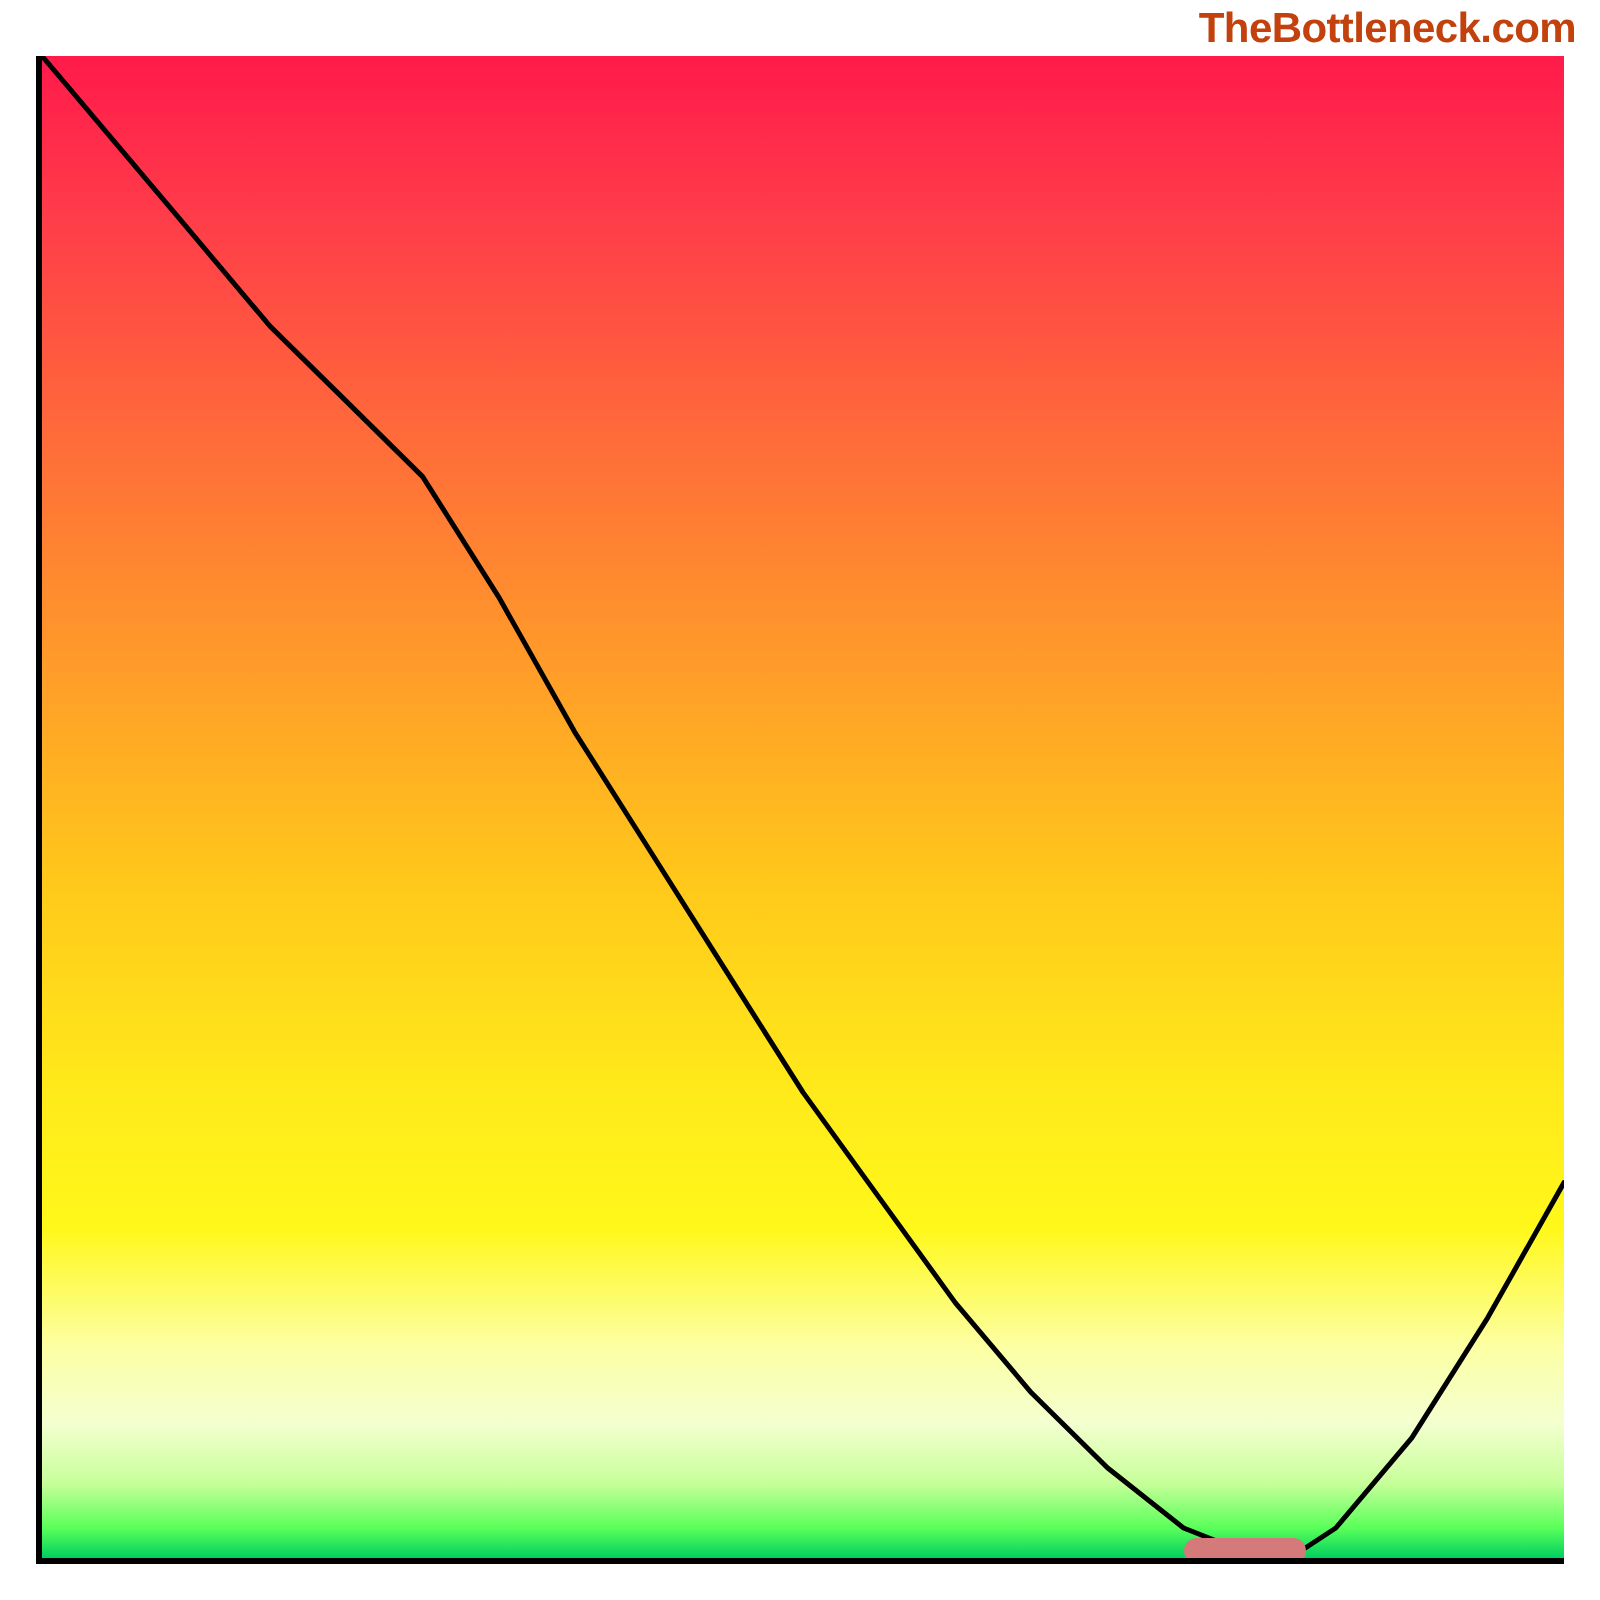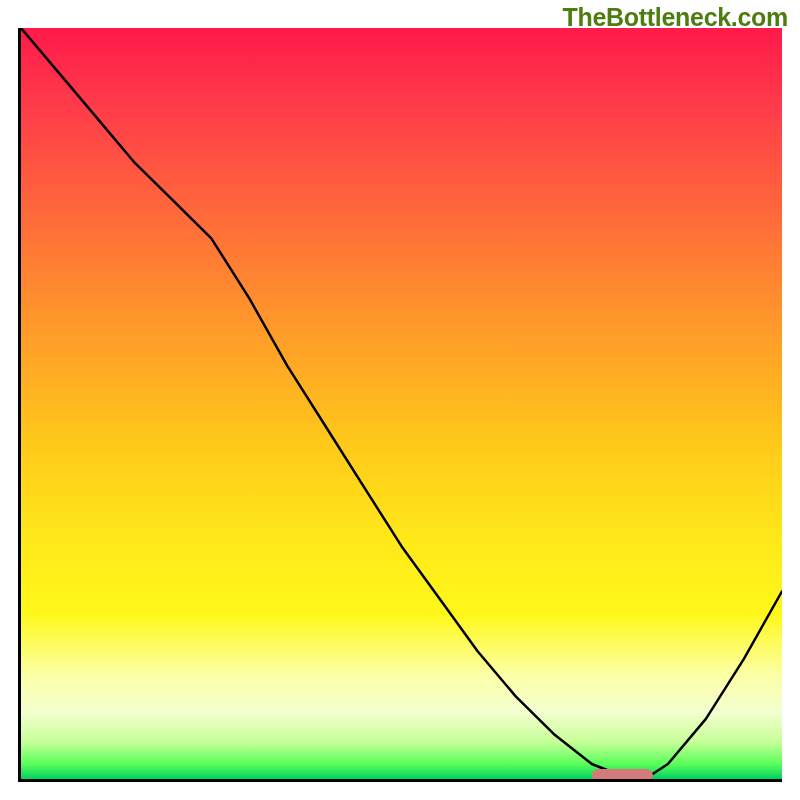--- a/index.html
+++ b/index.html
@@ -10,23 +10,23 @@
   }
   .container {
     width: 800px;
     height: 800px;
     position: relative;
   }
   .watermark {
     position: absolute;
     top: 3px;
     right: 12px;
-    font-size: 25px;
+    font-size: 21px;
     font-weight: bold;
-    color: #4d7c0f;
+    color: #c2410c;
     z-index: 10;
     letter-spacing: -0.3px;
   }
   .plot-area {
     position: absolute;
     left: 18px;
     top: 28px;
     width: 764px;
     height: 754px;
     border-left: 3px solid #000;

